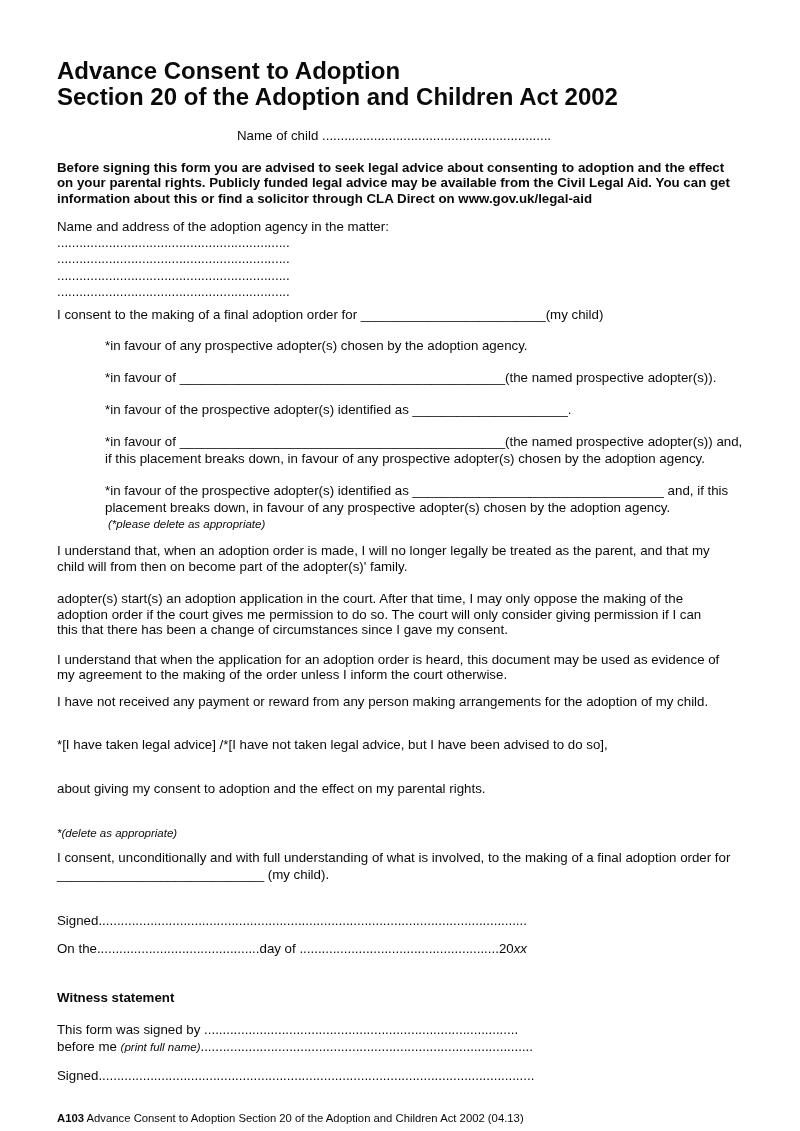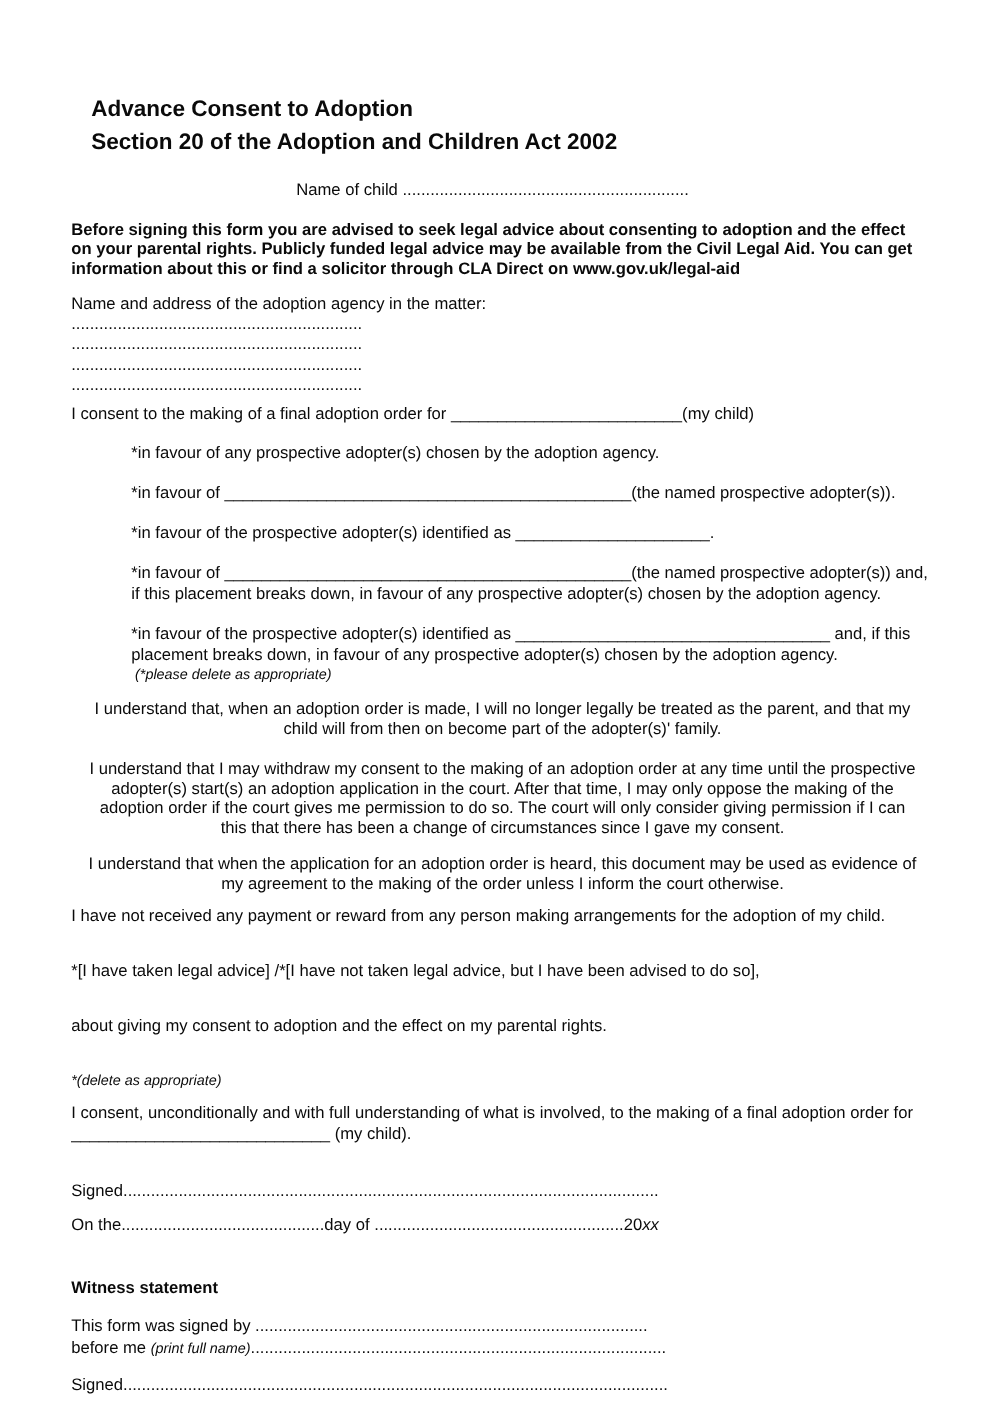--- a/index.html
+++ b/index.html
@@ -10,33 +10,33 @@
     font-size: 13.3px;
     line-height: 15.5px;
   }
   .page {
     box-sizing: border-box;
     width: 800px; height: 1131px;
     padding: 58px 53px 0 57px;
     overflow: hidden;
     background: #ffffff;
   }
-  .title { font-size: 18px; line-height: 26px; font-weight: bold; margin: 16px; }
+  .title { font-size: 24px; line-height: 26px; font-weight: bold; margin: 0; }
   .nw { white-space: nowrap; }
   .child-row { margin: 18px 0 0 180px; }
   .advisory { margin-top: 16px; font-weight: bold; }
   .advisory div { line-height: 15.5px; }
   .agency-label { margin-top: 13px; }
   .dotline { line-height: 16.5px; }
   .consent-intro { margin-top: 6px; }
   .option { margin: 15px 0 0 48px; line-height: 17px; }
   .option-note { margin: 1px 0 0 3px; }
   .note { font-style: italic; font-size: 11.5px; line-height: 15px; }
   .para { margin-top: 14px; }
-  .para div { line-height: 15.5px; text-align: center; }
+  .para div { line-height: 15.5px; }
   .mt11 { margin-top: 11px; }
   .mt17 { margin-top: 17px; }
   .legal { margin-top: 16px; }
   .legal div { line-height: 16px; margin-top: 28px; }
   .final { margin-top: 8px; }
   .final div { line-height: 17px; }
   .signed-row { margin-top: 30px; }
   .date-row { margin-top: 12px; }
   .witness-heading { margin-top: 34px; font-weight: bold; }
   .w-line { line-height: 17px; }
@@ -104,21 +104,20 @@
     <div class="nw">placement breaks down, in favour of any prospective adopter(s) chosen by the adoption agency.</div>
     <div class="option-note note nw">(*please delete as appropriate)</div>
   </div>
 
   <div class="para mt11">
     <div class="nw">I understand that, when an adoption order is made, I will no longer legally be treated as the parent, and that my</div>
     <div class="nw">child will from then on become part of the adopter(s)' family.</div>
   </div>
 
   <div class="para mt17">
-    <div class="nw">I understand that I may withdraw my consent to the making of an adoption order at any time until the prospective</div>
     <div class="nw">adopter(s) start(s) an adoption application in the court. After that time, I may only oppose the making of the</div>
     <div class="nw">adoption order if the court gives me permission to do so. The court will only consider giving permission if I can</div>
     <div class="nw">this that there has been a change of circumstances since I gave my consent.</div>
   </div>
 
   <div class="para">
     <div class="nw">I understand that when the application for an adoption order is heard, this document may be used as evidence of</div>
     <div class="nw">my agreement to the making of the order unless I inform the court otherwise.</div>
   </div>
 

